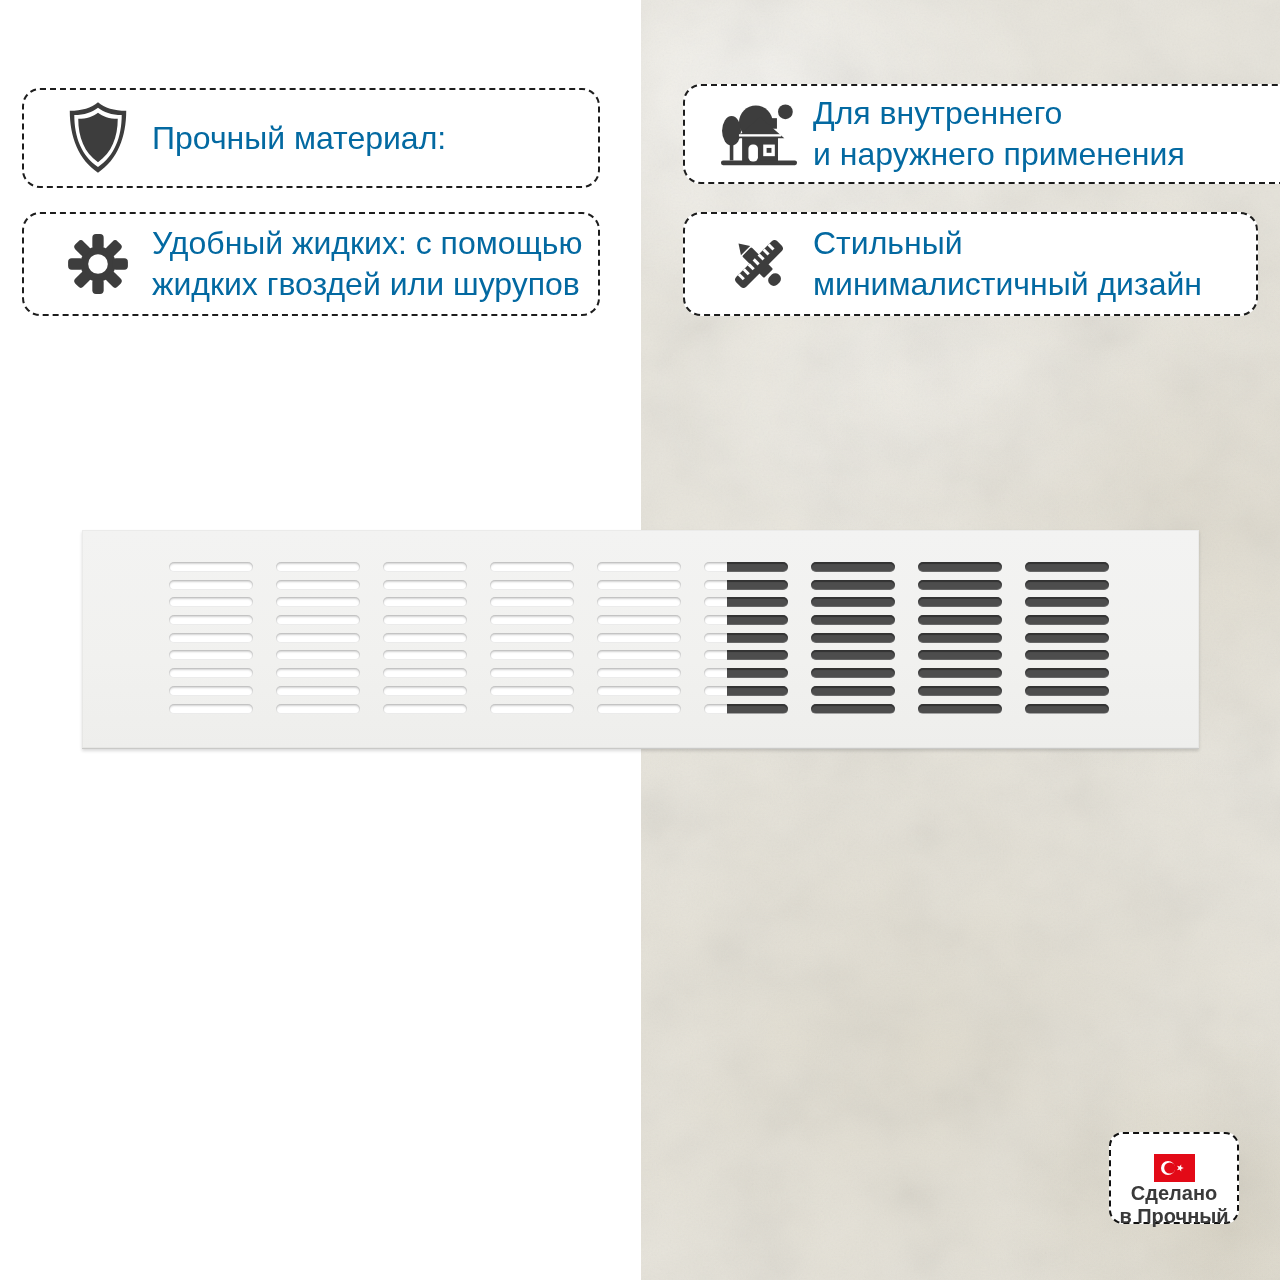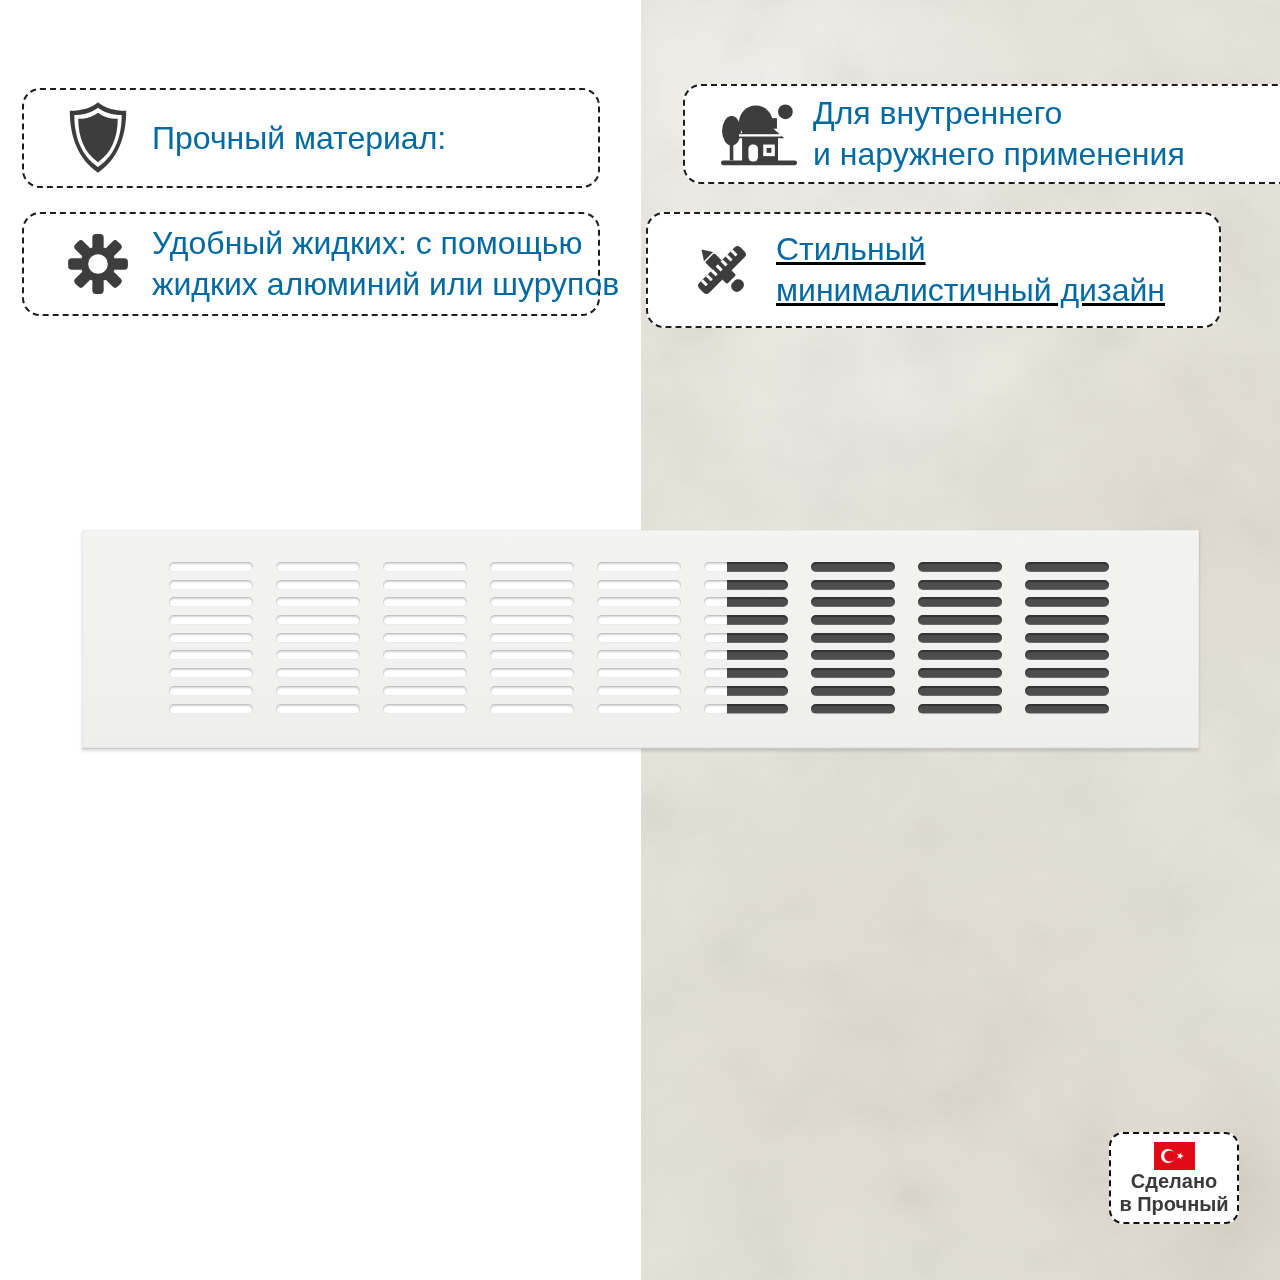--- a/index.html
+++ b/index.html
@@ -20,21 +20,21 @@
   .bg-right svg{position:absolute;left:0;top:0;display:block;}
 
   
   .feature{
     position:absolute;background:#ffffff;border:2px dashed #1d1d1d;border-radius:18px;
     display:flex;align-items:center;box-sizing:border-box;padding:0 14px 0 34px;
   }
   .f1{left:22px;top:88px;width:578px;height:100px;}
   .f2{left:22px;top:212px;width:578px;height:104px;}
   .f3{left:683px;top:84px;width:635px;height:100px;}
-  .f4{left:646px;top:212px;width:575px;height:116px;text-decoration:underline;}
+  .f4{left:683px;top:212px;width:575px;height:104px;}
   .ficon{flex:0 0 80px;width:80px;display:flex;align-items:center;justify-content:center;}
   .ftext{margin-left:14px;color:#0369a1;font-size:32px;line-height:41px;}
   .fline{display:block;white-space:nowrap;}
 
   
   .grille{
     position:absolute;left:82px;top:530px;width:1117px;height:218px;
     background:linear-gradient(180deg,#f3f3f2 0%,#f1f1ef 60%,#eeeeec 100%);
     border-bottom:1px solid #c9c9c7;
     box-shadow:0 2px 3px rgba(0,0,0,0.15), inset 0 0 0 1px rgba(0,0,0,0.03);
@@ -49,21 +49,21 @@
   .slots-dark{clip-path:inset(0 0 0 558px);}
   .slots-dark .slot{
     background:#4d4d4d;
     box-shadow:inset 0 2px 1px rgba(0,0,0,0.35), inset 0 -1px 0 rgba(255,255,255,0.15);
   }
 
   
   .badge{
     position:absolute;left:1109px;top:1132px;width:130px;height:92px;
     background:#ffffff;border:2px dashed #111111;border-radius:14px;
-    display:flex;flex-direction:column;align-items:center;box-sizing:border-box;padding-top:8px;
+    display:flex;flex-direction:column;align-items:center;box-sizing:border-box;padding-top:20px;
   }
   .badge-flag{display:block;height:28px;}
   .badge-line{display:block;font-size:20px;font-weight:700;color:#3a3a3a;line-height:23px;}
   .badge-line:first-of-type{margin-top:4px;}
 </style>
 </head>
 <body>
 
 <div class="canvas">
 
@@ -109,21 +109,21 @@
           <rect x="26.5" y="3" width="11" height="15" rx="3.5" transform="rotate(180 32 32)"></rect>
           <rect x="26.5" y="3" width="11" height="15" rx="3.5" transform="rotate(225 32 32)"></rect>
           <rect x="26.5" y="3" width="11" height="15" rx="3.5" transform="rotate(270 32 32)"></rect>
           <rect x="26.5" y="3" width="11" height="15" rx="3.5" transform="rotate(315 32 32)"></rect>
         </g>
         <circle cx="32" cy="32" r="9.5" fill="#ffffff"></circle>
       </svg>
     </span>
     <span class="ftext">
       <span class="fline">Удобный жидких: с помощью</span>
-      <span class="fline">жидких алюминий или шурупов</span>
+      <span class="fline">жидких гвоздей или шурупов</span>
     </span>
   </div>
 
   <div class="feature f3">
     <span class="ficon">
       <svg width="76" height="68" viewBox="0 0 72 64" xmlns="http://www.w3.org/2000/svg">
         <g fill="#3d3d3d">
           <circle cx="33" cy="21" r="16"></circle>
           <circle cx="61" cy="11" r="7"></circle>
           <ellipse cx="10" cy="29" rx="9" ry="14"></ellipse>

